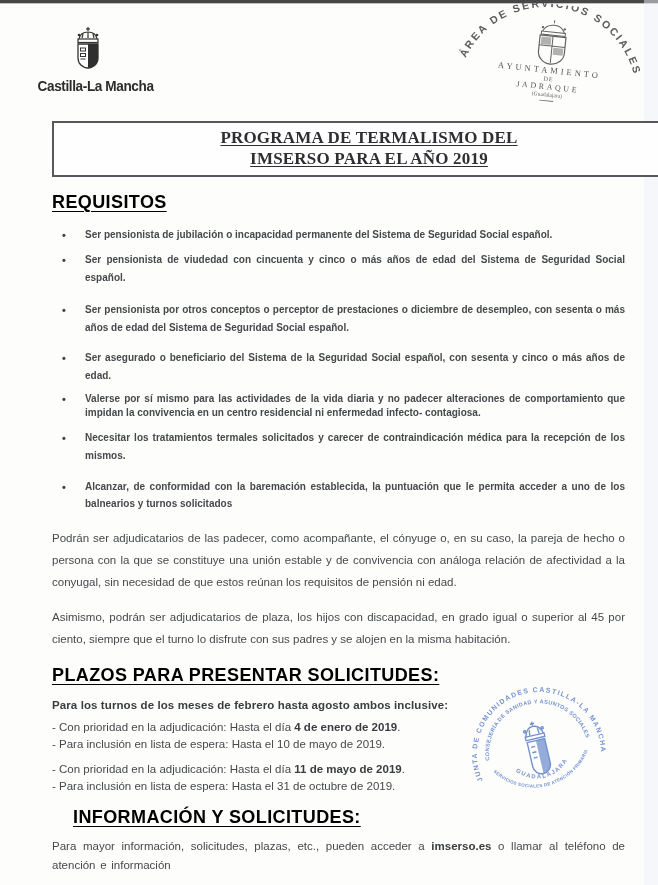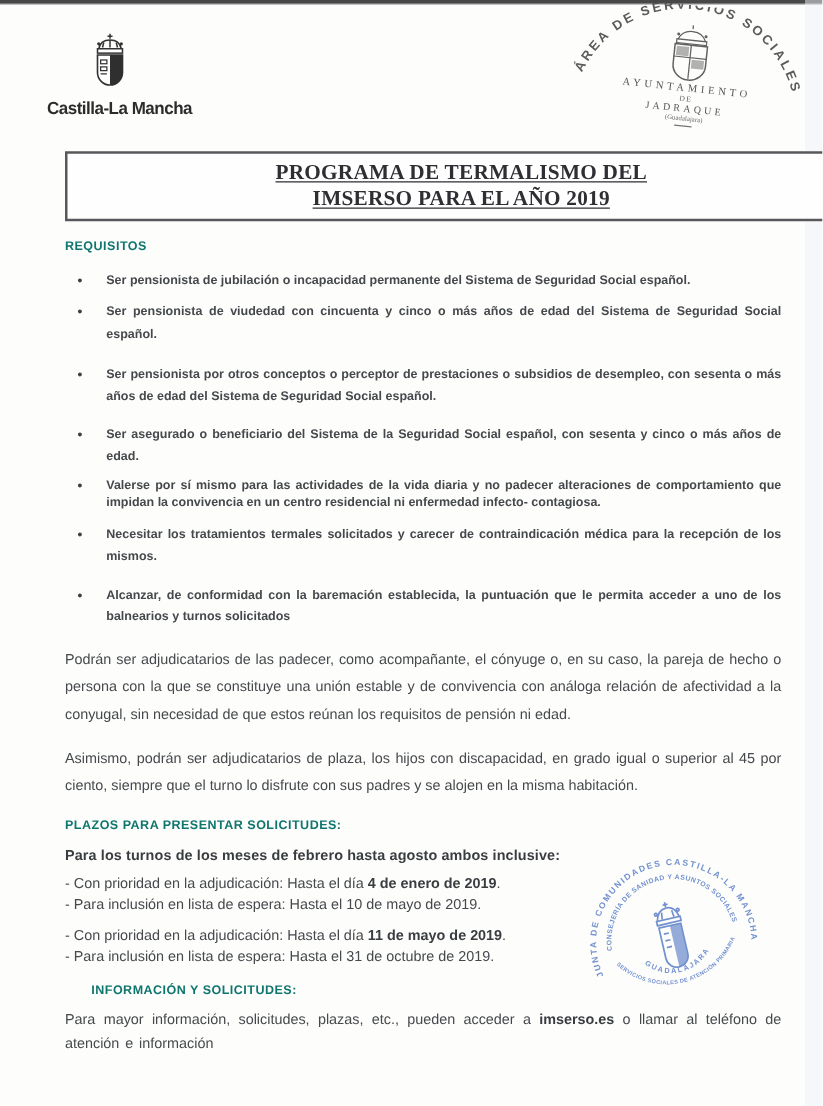--- a/index.html
+++ b/index.html
@@ -33,22 +33,22 @@
   .content{position:relative;padding:121px 33px 0 52px;}
   .title-box{
     width:634px;box-sizing:border-box;border:2px solid #58585c;
     padding:4px 8px 6px;text-align:center;background:#fefefe;
   }
   .title-line{
     font-family:"Liberation Serif", serif;font-weight:bold;font-size:17px;line-height:21px;
     color:#2e2e33;text-decoration:underline;text-underline-offset:2px;letter-spacing:.2px;
   }
   .section-heading{
-    margin:15px 0 0;font-size:10px;font-weight:bold;color:#0f766e;
-    text-underline-offset:3px;letter-spacing:.4px;
+    margin:15px 0 0;font-size:18px;font-weight:bold;color:#000000;
+    text-decoration:underline;text-underline-offset:3px;letter-spacing:.4px;
   }
   .req-list{margin:13px 0 0;padding:0;list-style:none;}
   .req-list li{
     position:relative;padding-left:33px;margin:0 0 7px;
     font-size:10px;line-height:1.78;text-align:justify;color:#46494c;font-weight:bold;
   }
   .req-list li::before{content:"•";position:absolute;left:10px;top:0;font-size:11px;color:#3f3f3f;}
   .req-list li:nth-child(2){margin-bottom:15px;}
   .req-list li:nth-child(3){margin-bottom:12px;}
   .req-list li:nth-child(5){line-height:1.42;margin-bottom:9px;}
@@ -134,21 +134,21 @@
     <div class="title-box">
       <div class="title-line">PROGRAMA DE TERMALISMO DEL</div>
       <div class="title-line">IMSERSO PARA EL AÑO 2019</div>
     </div>
 
     <h2 class="section-heading">REQUISITOS</h2>
 
     <ul class="req-list">
       <li>Ser pensionista de jubilación o incapacidad permanente del Sistema de Seguridad Social español.</li>
       <li>Ser pensionista de viudedad con cincuenta y cinco o más años de edad del Sistema de Seguridad Social español.</li>
-      <li>Ser pensionista por otros conceptos o perceptor de prestaciones o subsidios de desempleo, con sesenta o más años de edad del Sistema de Seguridad Social español.</li>
+      <li>Ser pensionista por otros conceptos o perceptor de prestaciones o diciembre de desempleo, con sesenta o más años de edad del Sistema de Seguridad Social español.</li>
       <li>Ser asegurado o beneficiario del Sistema de la Seguridad Social español, con sesenta y cinco o más años de edad.</li>
       <li>Valerse por sí mismo para las actividades de la vida diaria y no padecer alteraciones de comportamiento que impidan la convivencia en un centro residencial ni enfermedad infecto- contagiosa.</li>
       <li>Necesitar los tratamientos termales solicitados y carecer de contraindicación médica para la recepción de los mismos.</li>
       <li>Alcanzar, de conformidad con la baremación establecida, la puntuación que le permita acceder a uno de los balnearios y turnos solicitados</li>
     </ul>
 
     <p class="para">Podrán ser adjudicatarios de las padecer, como acompañante, el cónyuge o, en su caso, la pareja de hecho o persona con la que se constituye una unión estable y de convivencia con análoga relación de afectividad a la conyugal, sin necesidad de que estos reúnan los requisitos de pensión ni edad.</p>
     <p class="para second">Asimismo, podrán ser adjudicatarios de plaza, los hijos con discapacidad, en grado igual o superior al 45 por ciento, siempre que el turno lo disfrute con sus padres y se alojen en la misma habitación.</p>
 
     <h2 class="section-heading plazos-h">PLAZOS PARA PRESENTAR SOLICITUDES:</h2>

